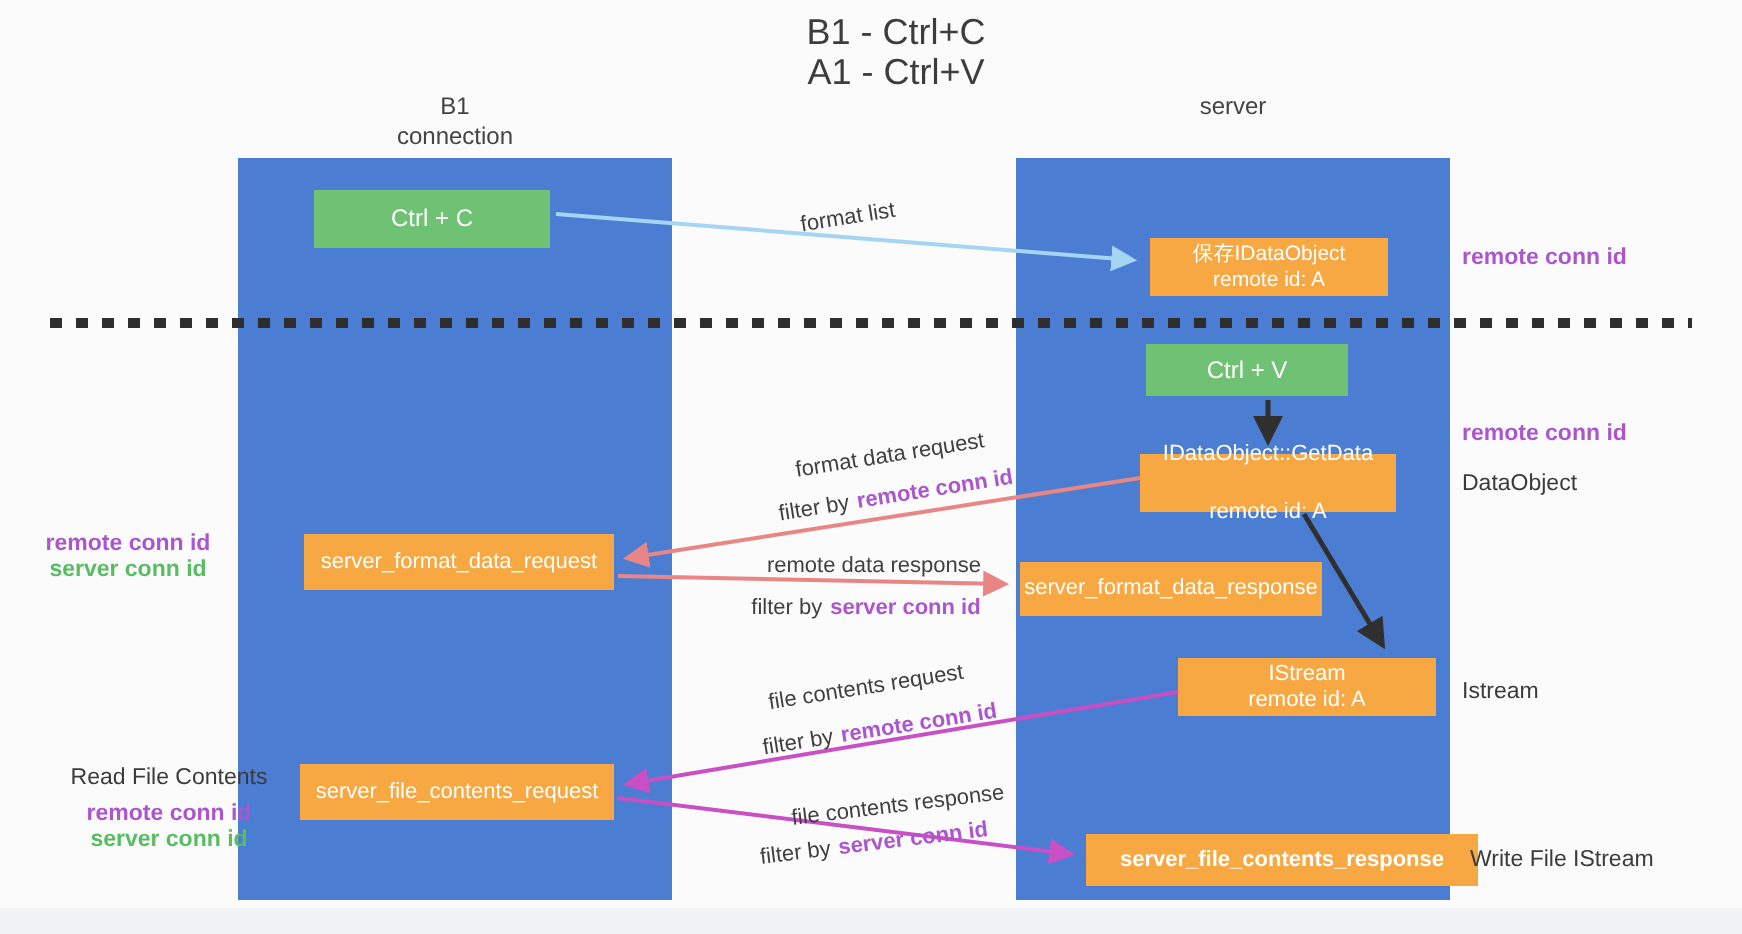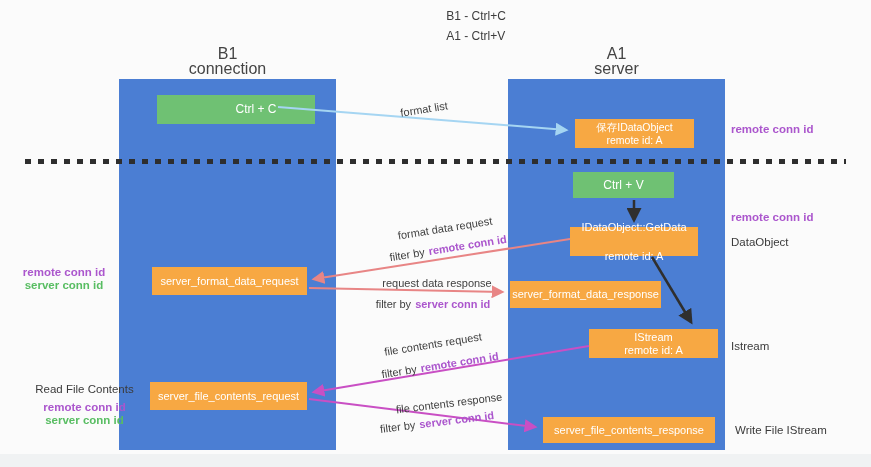--- a/index.html
+++ b/index.html
@@ -2,23 +2,23 @@
 <html><head>
 <meta charset="utf-8">
 <style>
   html,body{margin:0;padding:0;background:#e9e9e9;}
   .canvas{
     position:relative;width:871px;height:467px;background:#fbfbfb;
     font-family:"Liberation Sans","DejaVu Sans",sans-serif;overflow:hidden;
     color:#3b3b3b;
   }
   .abs{position:absolute;}
-  .title{top:6px;left:476px;transform:translateX(-50%);
-    font-size:12px;line-height:20px;color:#3d3d3d;z-index:2;}
-  .col-header{text-align:center;font-size:16px;line-height:15px;color:#444;z-index:2;}
+  .title{top:6px;left:448px;transform:translateX(-50%);text-align:center;
+    font-size:18px;line-height:20px;color:#3d3d3d;z-index:2;}
+  .col-header{text-align:center;font-size:12px;line-height:15px;color:#444;z-index:2;}
   .lifeline{background:#4b7ed3;z-index:1;}
   .box{z-index:4;display:flex;flex-direction:column;align-items:center;justify-content:center;
     color:#fff;text-align:center;font-size:11px;line-height:13px;}
   .orange{background:#f7a843;}
   .green{background:#6fc173;font-size:12px;}
   .dashed{top:159px;left:25px;width:821px;height:5px;z-index:5;
     background:repeating-linear-gradient(90deg,#2e2e2e 0 6px,transparent 6px 13px);}
   .arrows{top:0;left:0;z-index:5;pointer-events:none;}
   .flbl{z-index:6;font-size:11px;white-space:nowrap;color:#3f3f3f;
     transform:translate(-50%,-50%);}
@@ -39,21 +39,20 @@
   <div class="abs title">
     <div>B1 - Ctrl+C</div>
     <div>A1 - Ctrl+V</div>
   </div>
 
   <div class="abs col-header" style="left:119px;top:46px;width:217px;">
     <div>B1</div>
     <div>connection</div>
   </div>
   <div class="abs col-header" style="left:508px;top:46px;width:217px;">
-    <div>A1</div>
     <div>server</div>
   </div>
 
   <div class="abs lifeline" style="left:119px;top:79px;width:217px;height:371px;"></div>
   <div class="abs lifeline" style="left:508px;top:79px;width:217px;height:371px;"></div>
 
   <div class="abs dashed"></div>
 
   <svg class="abs arrows" width="871" height="467">
     <defs>
@@ -72,21 +71,21 @@
     </defs>
     <line x1="278" y1="107" x2="566" y2="130" stroke="#a5d5f2" stroke-width="2" marker-end="url(#m-blue)"></line>
     <line x1="634" y1="200" x2="634" y2="220" stroke="#2f2f2f" stroke-width="2.5" marker-end="url(#m-black)"></line>
     <line x1="570" y1="239" x2="314" y2="279" stroke="#e88585" stroke-width="2" marker-end="url(#m-salmon)"></line>
     <line x1="309" y1="288" x2="502" y2="292" stroke="#e88585" stroke-width="2" marker-end="url(#m-salmon)"></line>
     <line x1="652" y1="257" x2="691" y2="322" stroke="#2f2f2f" stroke-width="2.5" marker-end="url(#m-black)"></line>
     <line x1="589" y1="346" x2="314" y2="392" stroke="#c94fc4" stroke-width="2" marker-end="url(#m-magenta)"></line>
     <line x1="309" y1="399" x2="535" y2="427" stroke="#c94fc4" stroke-width="2" marker-end="url(#m-magenta)"></line>
   </svg>
 
-  <div class="abs box green" style="left:157px;top:95px;width:118px;height:29px;padding-left:40px;">
+  <div class="abs box green" style="left:157px;top:95px;width:118px;height:29px;">
     <div>Ctrl + C</div>
   </div>
 
   <div class="abs box orange" style="left:575px;top:119px;width:119px;height:29px;font-size:10.5px;">
     <div>保存IDataObject</div>
     <div>remote id: A</div>
   </div>
 
   <div class="abs box green" style="left:573px;top:172px;width:101px;height:26px;">
     <div>Ctrl + V</div>
@@ -107,32 +106,32 @@
 
   <div class="abs box orange" style="left:589px;top:329px;width:129px;height:29px;">
     <div>IStream</div>
     <div>remote id: A</div>
   </div>
 
   <div class="abs box orange" style="left:150px;top:382px;width:157px;height:28px;">
     <div>server_file_contents_request</div>
   </div>
 
-  <div class="abs box orange" style="left:543px;top:417px;width:172px;height:26px;">
+  <div class="abs box orange" style="left:543px;top:417px;width:196px;height:26px;font-weight:bold;">
     <div>server_file_contents_response</div>
   </div>
 
   <div class="abs flbl rot" style="left:424px;top:109px;">format list</div>
 
   <div class="abs flbl rot" style="left:445px;top:228px;">format data request</div>
   <div class="abs flbl rot" style="left:448px;top:248px;">
     <span>filter by</span><span class="purple gap">remote conn id</span>
   </div>
 
-  <div class="abs flbl" style="left:437px;top:283px;">request data response</div>
+  <div class="abs flbl" style="left:437px;top:283px;">remote data response</div>
   <div class="abs flbl" style="left:433px;top:304px;">
     <span>filter by</span><span class="purple gap">server conn id</span>
   </div>
 
   <div class="abs flbl rot" style="left:433px;top:344px;">file contents request</div>
   <div class="abs flbl rot" style="left:440px;top:365px;">
     <span>filter by</span><span class="purple gap">remote conn id</span>
   </div>
 
   <div class="abs flbl rot7" style="left:449px;top:403px;">file contents response</div>

